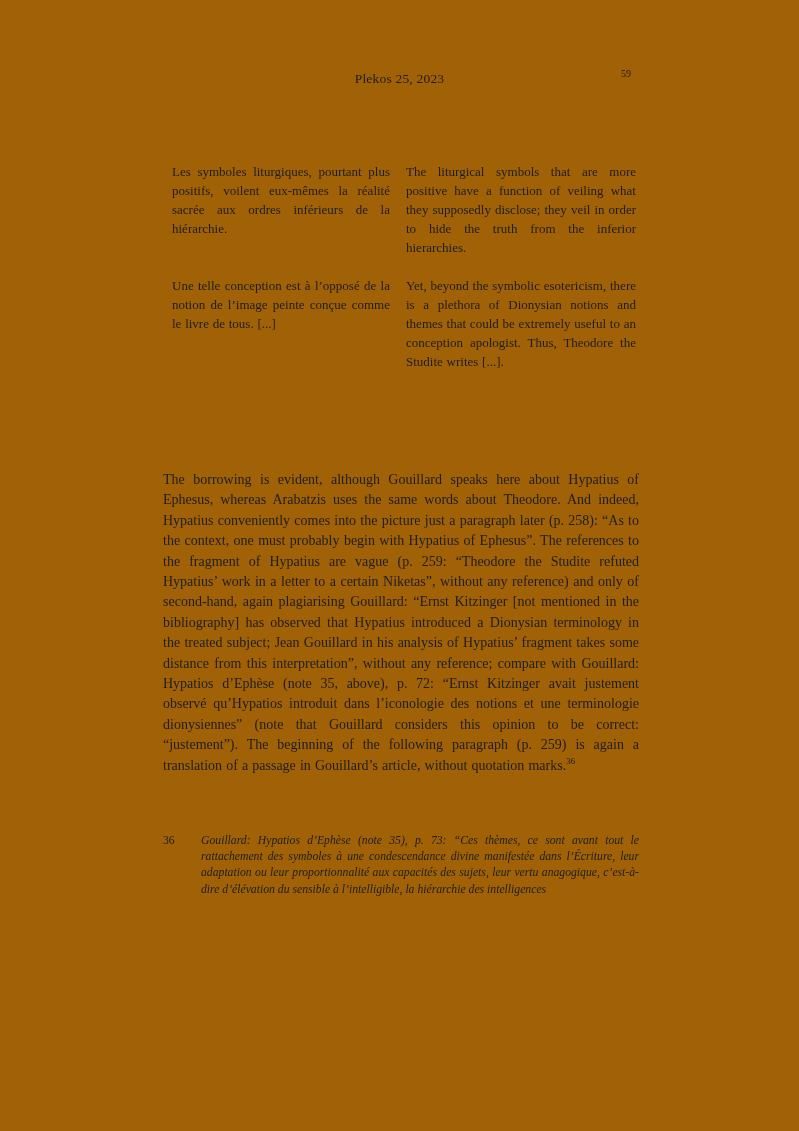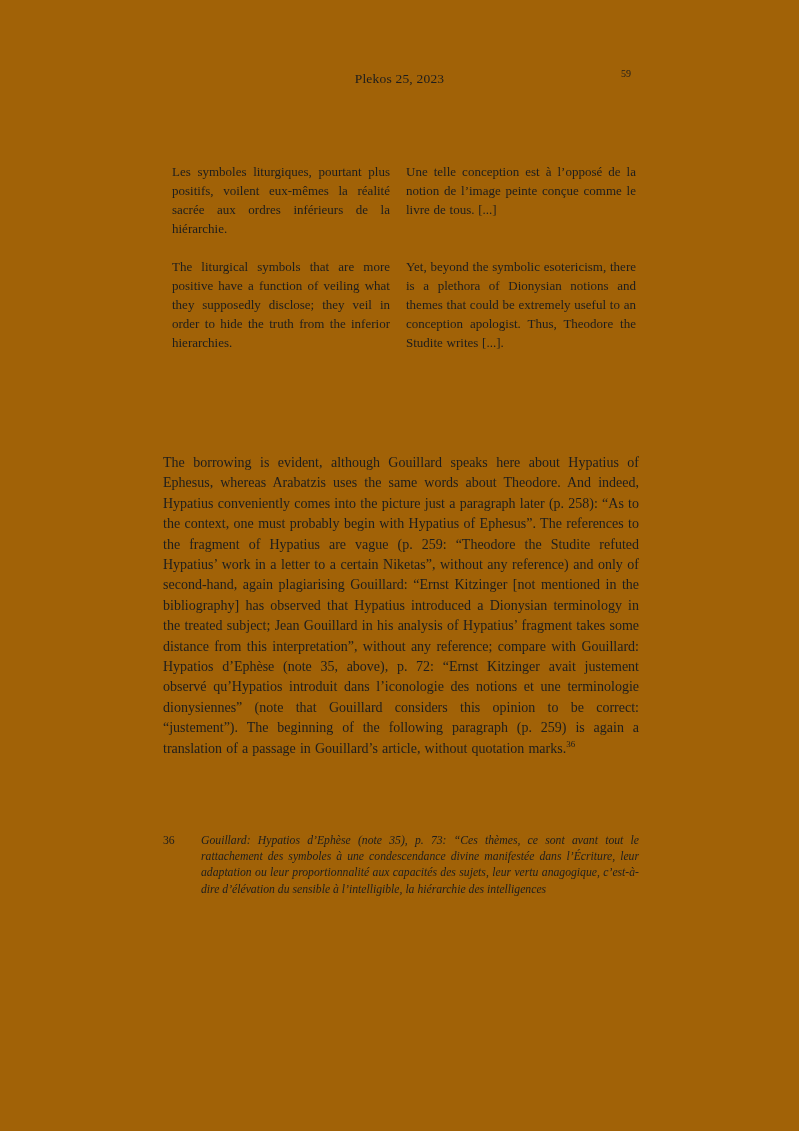--- a/index.html
+++ b/index.html
@@ -40,21 +40,21 @@
   }
   .quote-cell {
     font-size: 13px;
     line-height: 19px;
     text-align: justify;
     word-spacing: 0.5px;
   }
   .quote-cell em { font-style: italic; }
   .body-text {
     position: absolute;
-    top: 453px; left: 163px;
+    top: 470px; left: 163px;
     width: 476px;
     font-size: 14px;
     line-height: 20.4px;
     text-align: justify;
     word-spacing: 0.6px;
   }
   .body-text sup {
     font-size: 9px;
     vertical-align: super;
     line-height: 0;
@@ -75,23 +75,23 @@
 
 <div class="page">
 
   <div class="header-journal">Plekos 25, 2023</div>
 
   <div class="header-page">59</div>
 
   <div class="quotes">
 
     <div class="quote-cell">Les symboles liturgiques, pourtant plus positifs, voilent eux-mêmes la réalité sacrée aux ordres inférieurs de la hiérarchie.</div>
+    <div class="quote-cell">The liturgical symbols that are more positive have a function of veiling what they supposedly disclose; they veil in order to hide the truth from the inferior hierarchies.</div>
+
     <div class="quote-cell">Une telle conception est à l’opposé de la notion de l’image peinte conçue comme le livre de tous. [...]</div>
-
-    <div class="quote-cell">The liturgical symbols that are more positive have a function of veiling what they supposedly disclose; they veil in order to hide the truth from the inferior hierarchies.</div>
 
     <div class="quote-cell">Yet, beyond the symbolic esotericism, there is a plethora of Dionysian notions and themes that could be extremely useful to an conception apologist. Thus, Theodore the Studite writes [...].</div>
 
   </div>
 
   <div class="body-text"><span>The borrowing is evident, although Gouillard speaks here about Hypatius of Ephesus, whereas Arabatzis uses the same words about Theodore. And indeed, Hypatius conveniently comes into the picture just a paragraph later (p. 258): “As to the context, one must probably begin with Hypatius of Ephesus”. The references to the fragment of Hypatius are vague (p. 259: “Theodore the Studite refuted Hypatius’ work in a letter to a certain Niketas”, without any reference) and only of second-hand, again plagiarising Gouillard: “Ernst Kitzinger [not mentioned in the bibliography] has observed that Hypatius introduced a Dionysian terminology in the treated subject; Jean Gouillard in his analysis of Hypatius’ fragment takes some distance from this interpretation”, without any reference; compare with Gouillard: Hypatios d’Ephèse (note 35, above), p. 72: “Ernst Kitzinger avait justement observé qu’Hypatios introduit dans l’iconologie des notions et une terminologie dionysiennes” (note that Gouillard considers this opinion to be correct: “justement”). The beginning of the following paragraph (p. 259) is again a translation of a passage in Gouillard’s article, without quotation marks.</span><sup>36</sup></div>
 
   <div class="footnote">
     <div class="footnote-number">36</div>
     <div class="footnote-text">Gouillard: Hypatios d’Ephèse (note 35), p. 73: “Ces thèmes, ce sont avant tout le rattachement des symboles à une condescendance divine manifestée dans l’Écriture, leur adaptation ou leur proportionnalité aux capacités des sujets, leur vertu anagogique, c’est-à-dire d’élévation du sensible à l’intelligible, la hiérarchie des intelligences</div>

